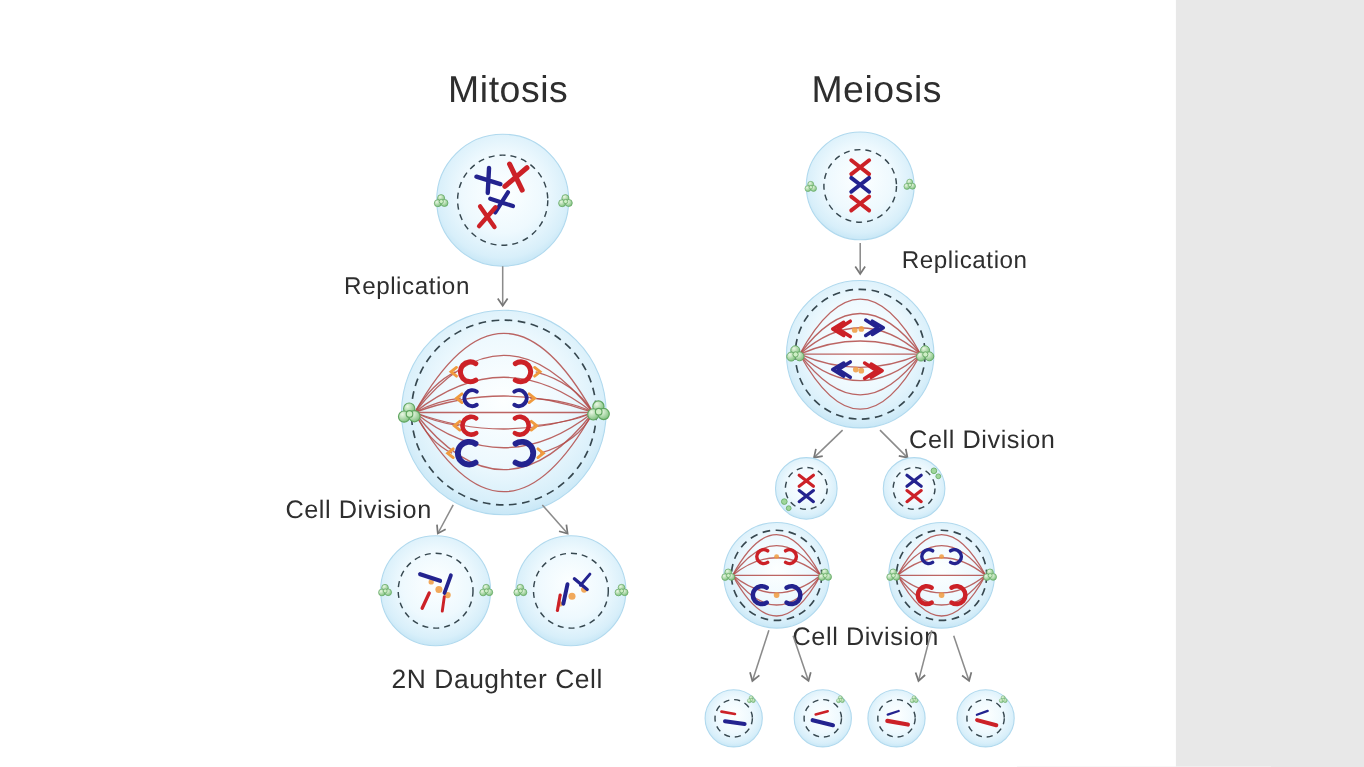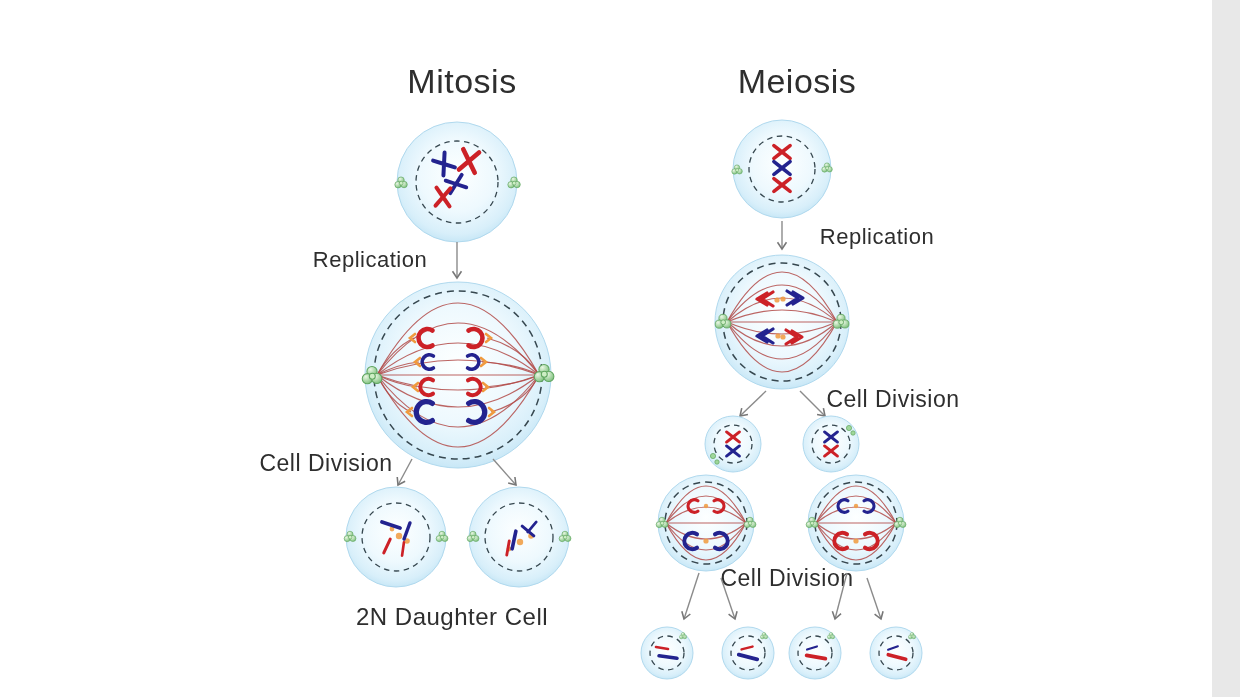--- a/index.html
+++ b/index.html
@@ -2,21 +2,21 @@
 <html style="--background: #ffffff; --cell-fill-edge: #b9e0f3; --nucleus-dash: #36474f; --spindle-fiber: #b24a48; --chromosome-red: #cc2127; --chromosome-blue: #23238f; --kinetochore-orange: #f09a3e; --centrosome-green: #6db86d; --arrow-gray: #8b8b8b; --text: #2e2e2e;"><head>
 <meta charset="utf-8">
 <style>
   :root{
     --cell-fill-edge:#b9e0f3; --nucleus-dash:#36474f; --spindle-fiber:#b24a48;
     --chromosome-red:#cc2127; --chromosome-blue:#23238f; --kinetochore-orange:#f09a3e;
     --centrosome-green:#6db86d; --arrow-gray:#8b8b8b; --text:#2e2e2e; --background:#ffffff;
   }
   html,body{margin:0;padding:0;}
   body{background:#e8e8e8;font-family:"Liberation Sans",sans-serif;}
-  .stage{position:relative;width:1212px;height:697px;background:var(--background);overflow:hidden;}
+  .stage{position:relative;width:1069px;height:697px;background:var(--background);overflow:hidden;}
   svg{display:block;}
   .cell{fill:url(#gCell);stroke:#b0d9ee;stroke-width:1;}
   .dash{fill:none;stroke:var(--nucleus-dash);stroke-width:1.5;stroke-dasharray:7 5;}
   .dash-sm{fill:none;stroke:var(--nucleus-dash);stroke-width:1.3;stroke-dasharray:5.5 4.5;}
   .fiber{fill:none;stroke:var(--spindle-fiber);stroke-width:1.2;opacity:.85;}
   .red{stroke:var(--chromosome-red);}
   .blue{stroke:var(--chromosome-blue);}
   .xchr{stroke-width:4;fill:none;}
   .cchr{stroke-width:4.6;fill:none;}
   .chev{stroke-width:3.2;fill:none;}

